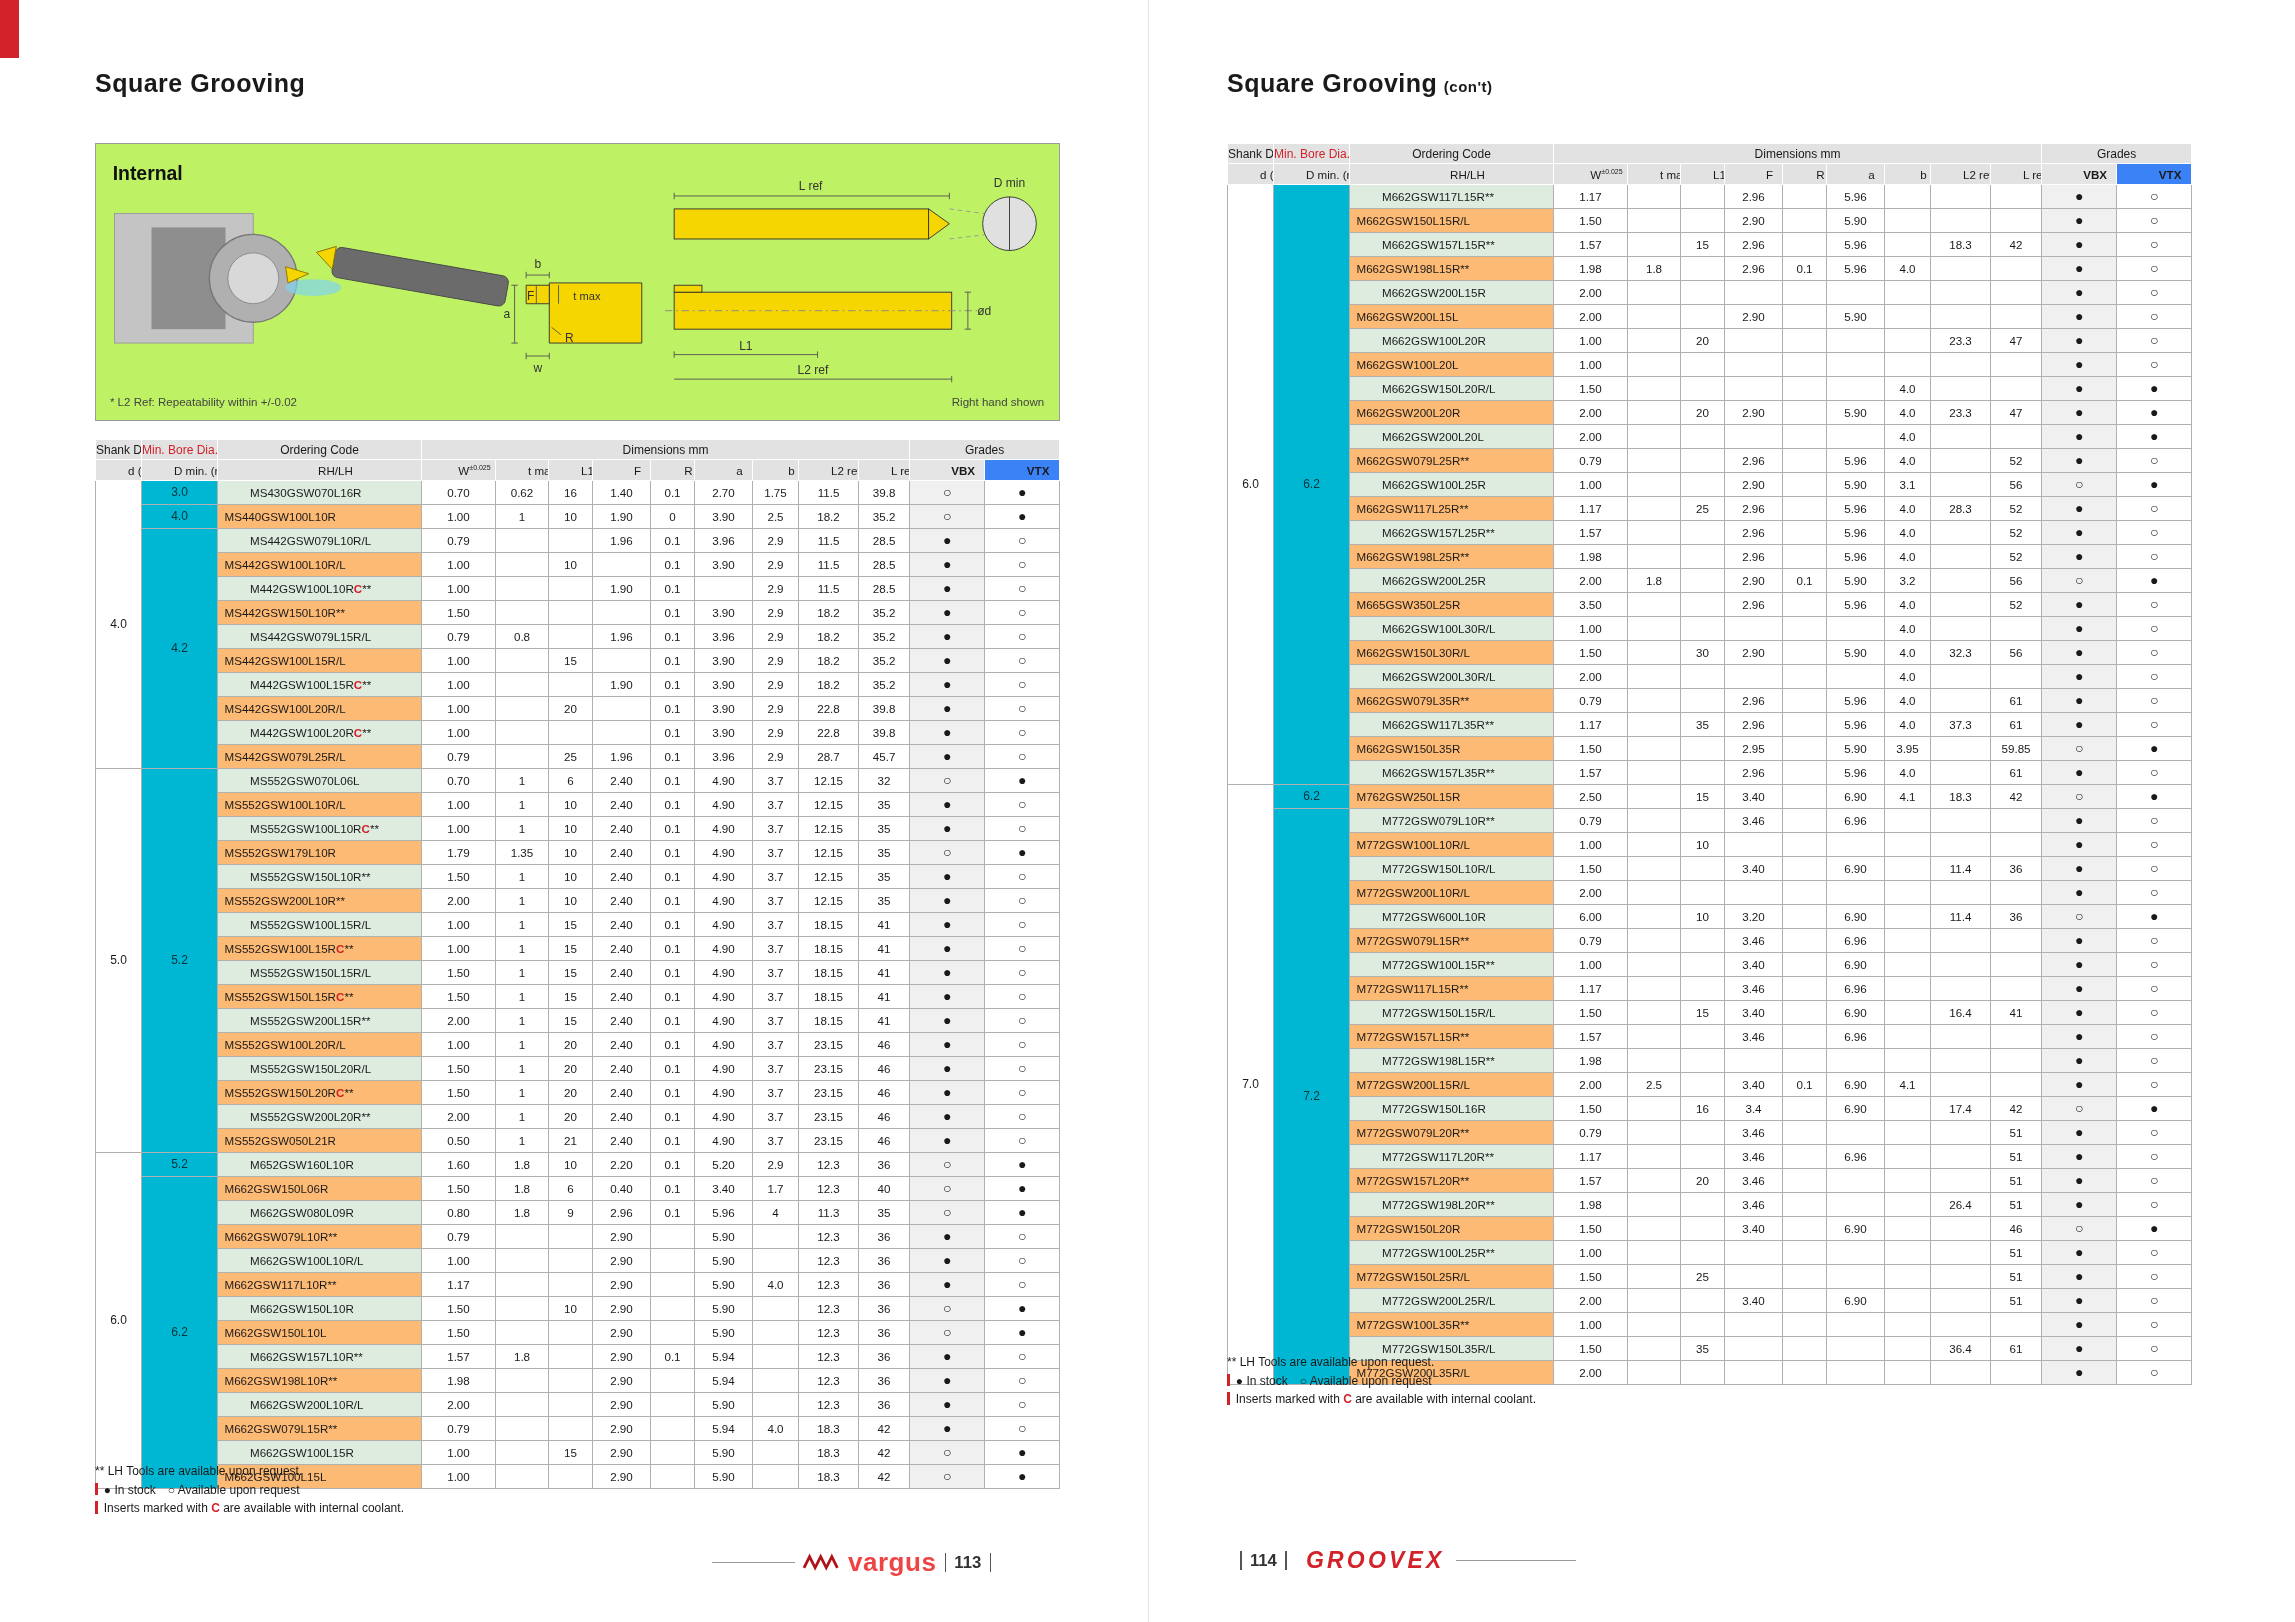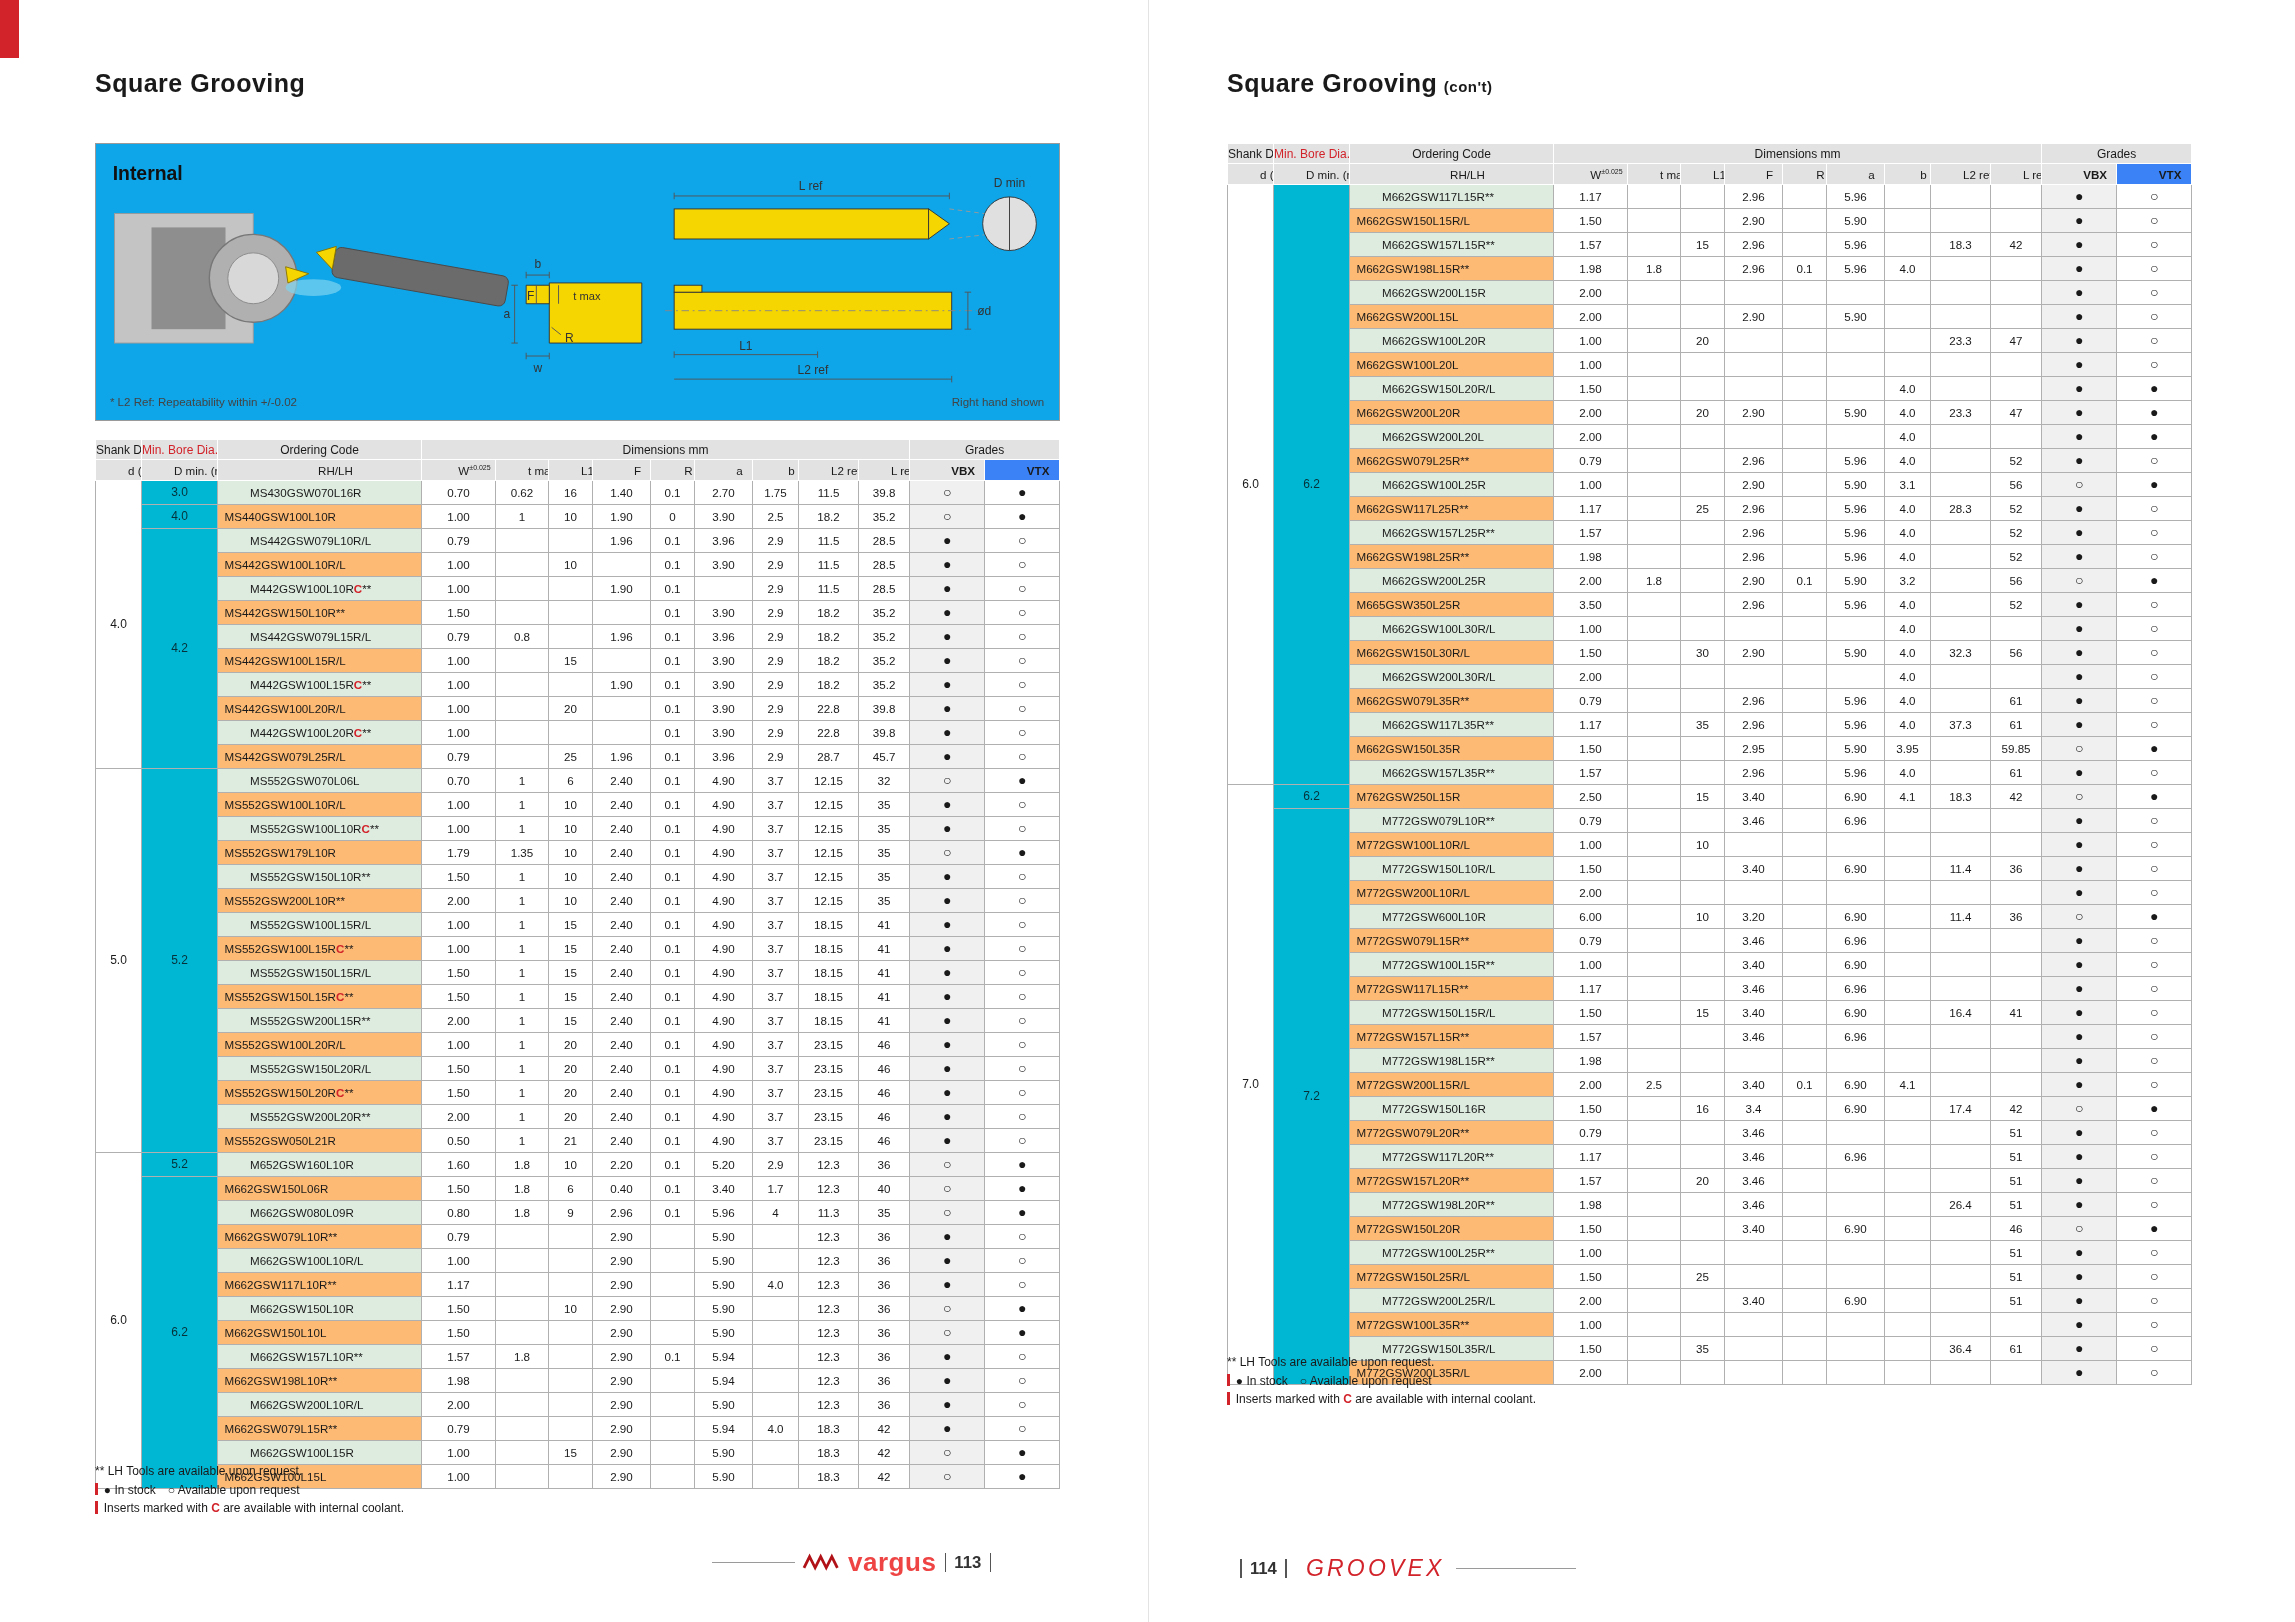--- a/index.html
+++ b/index.html
@@ -6,21 +6,21 @@
   body{width:2295px;height:1623px;background:#f6f6f6;font-family:"Liberation Sans",sans-serif;color:#1a1a1a;position:relative;}
   .page{position:absolute;top:0;height:1623px;background:#ffffff;}
   #pageL{left:0;width:1148px;}
   #pageR{left:1148px;width:1148px;border-left:0.9px solid #e3e3e3;}
   .red-tab{position:absolute;left:0;top:0;width:18.5px;height:58px;background:#d2232a;}
   .title{position:absolute;font-size:25px;font-weight:bold;letter-spacing:0.5px;}
   #pageL .title{left:95px;top:69px;}
   #pageR .title{left:78px;top:69px;}
   .subtitle{font-size:15px;font-weight:bold;margin-left:6.5px;}
   
-  .diagram{position:absolute;left:95px;top:143px;width:965px;height:278px;border:0.9px solid #9a9a9a;background:#0ea5e9;box-sizing:border-box;text-decoration:underline;}
+  .diagram{position:absolute;left:95px;top:143px;width:965px;height:278px;border:0.9px solid #9a9a9a;background:#bef264;box-sizing:border-box;text-decoration:underline;}
   
   table.dt{border-collapse:collapse;table-layout:fixed;width:965px;border:0.9px solid #777;}
   #tblL{position:absolute;left:95px;top:439px;}
   #tblR{position:absolute;left:78px;top:143px;}
   .dt td{border:0.5px solid #b0b0b0;font-size:11.6px;text-align:center;vertical-align:middle;height:23px;padding:0;overflow:hidden;white-space:nowrap;}
   .dt thead td{background:#e2e2e2;border:0.9px solid #ffffff;font-size:12px;height:19.4px;}
   .dt thead tr.h2 td{font-size:11.6px;padding-left:32px;}
   .dt thead td.red{color:#d2232a;}
   .dt thead sup{font-size:7px;vertical-align:super;}
   .dt thead td.vbxh{background:#e5e5e5;font-weight:bold;}
@@ -42,21 +42,21 @@
   .bar{display:inline-block;width:3.2px;height:12.5px;background:#d2232a;margin-right:5.6px;vertical-align:-1.9px;}
   .sp{display:inline-block;width:12px;}
   
   .footer{position:absolute;display:flex;align-items:center;}
   #pageL .footer{left:712px;top:1547px;}
   #pageR .footer{left:83px;top:1547px;}
   .rule{height:0.9px;background:#9a9a9a;}
   .vbar{width:1.4px;height:19.4px;background:#555;margin:0 8.3px;}
   .pageno{font-size:16.7px;font-weight:bold;color:#333;}
   .vargus-text{font-size:26px;font-weight:bold;color:#ef4444;letter-spacing:0.5px;margin-left:3.7px;}
-  .groovex-text{font-size:23px;font-weight:400;font-style:italic;color:#d2232a;letter-spacing:3.2px;margin:8px 11px;}
+  .groovex-text{font-size:23px;font-weight:700;font-style:italic;color:#d2232a;letter-spacing:3.2px;margin:0 11px;}
   svg text{font-family:"Liberation Sans",sans-serif;}
 </style>
 </head>
 <body>
 
 <div class="page" id="pageL">
   <div class="red-tab"></div>
   <div class="title">
     <span>Square Grooving</span>
   </div>

